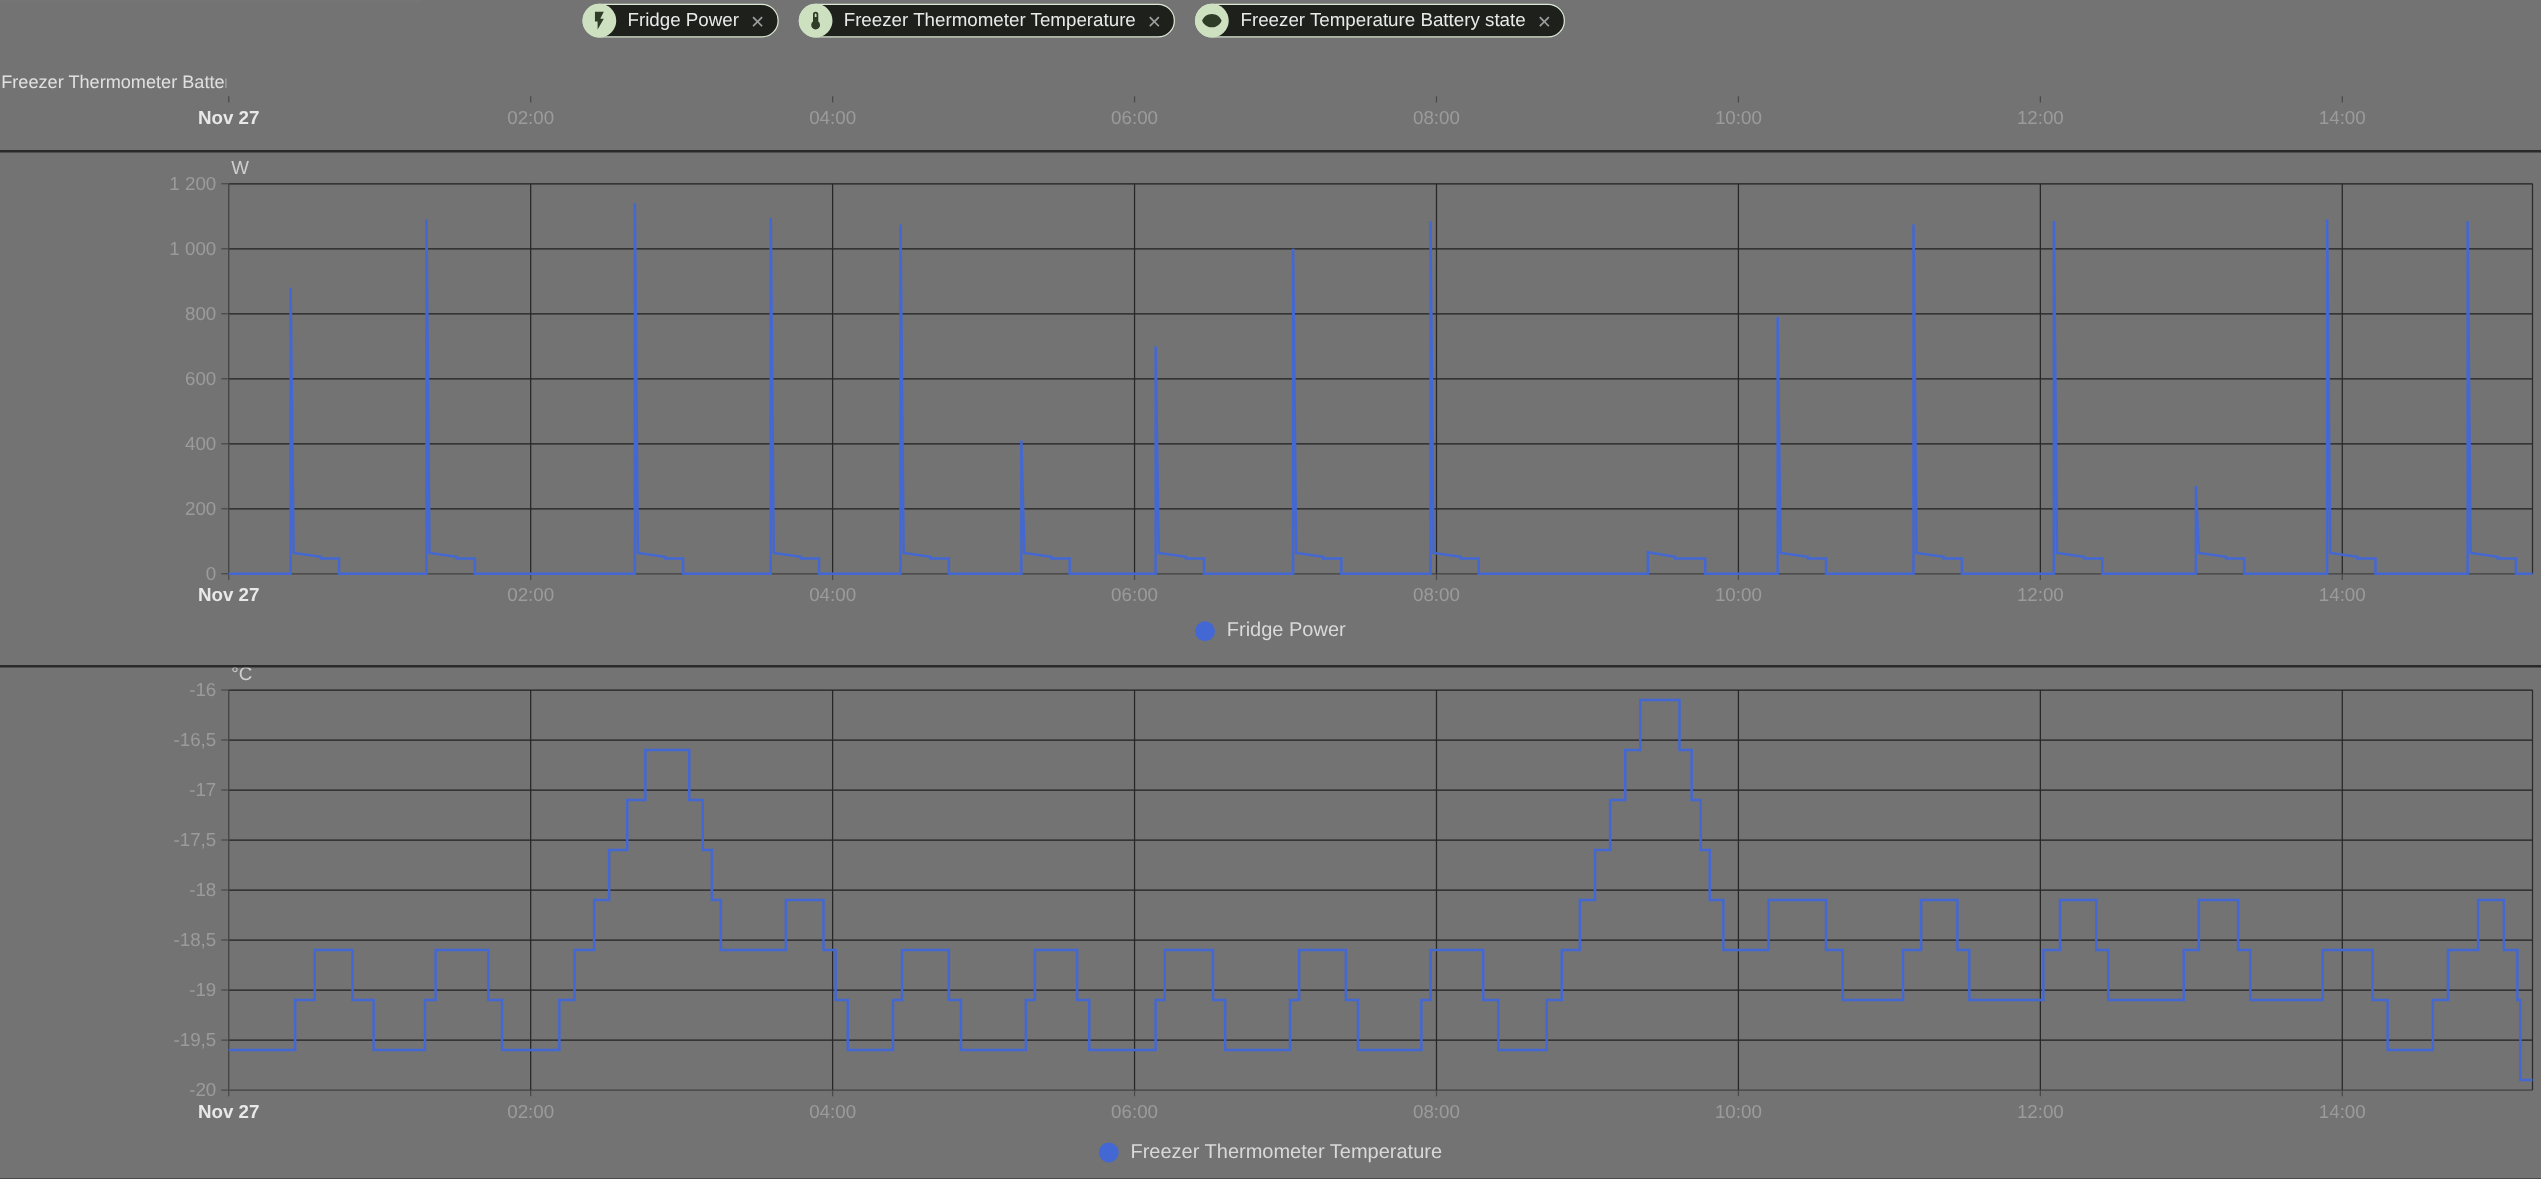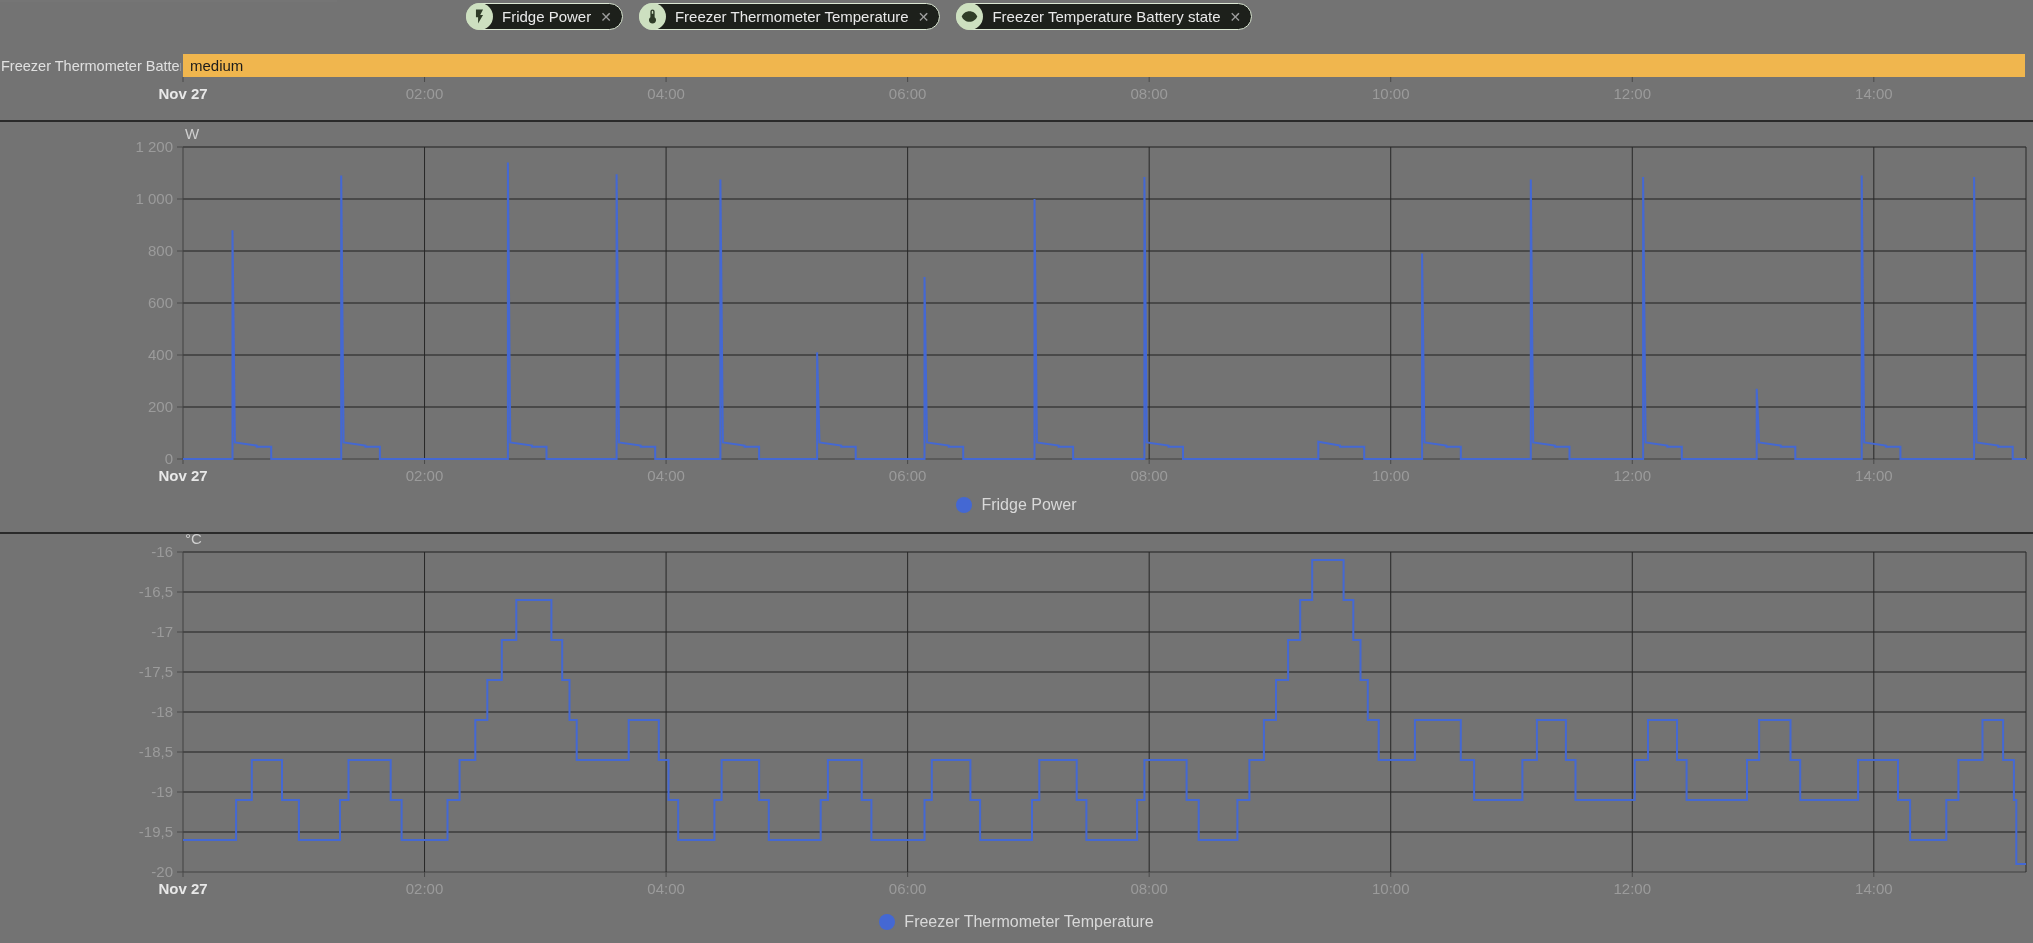--- a/index.html
+++ b/index.html
@@ -61,23 +61,20 @@
         <svg viewBox="0 0 24 24">
             <path d="M12,9A3,3 0 0,1 15,12A3,3 0 0,1 12,15A3,3 0 0,1 9,12A3,3 0 0,1 12,9M12,4.5C17,4.5 21.27,7.61 23,12C21.27,16.39 17,19.5 12,19.5C7,19.5 2.73,16.39 1,12C2.73,7.61 7,4.5 12,4.5Z"></path>
           </svg>
       </span>
       <span class="lbl">Freezer Temperature Battery state</span>
       <span class="x">✕</span>
     </div>
   </div>
 
   <div class="tl-label">Freezer Thermometer Battery st...</div>
-  <div class="tl-bar" style="background: rgb(240, 182, 78);">
-    <span class="state">medium</span>
-  </div>
 
   <svg class="chartsvg" id="chartcanvas">
       <line x1="183" y1="77" x2="183" y2="82" stroke="#4a4a4a" stroke-width="1"></line>
       <text x="183" y="99" text-anchor="middle" class="ticklab em">Nov 27</text>
       <line x1="424.5465268676278" y1="77" x2="424.5465268676278" y2="82" stroke="#4a4a4a" stroke-width="1"></line>
       <text x="424.5465268676278" y="99" text-anchor="middle" class="ticklab">02:00</text>
       <line x1="666.0930537352556" y1="77" x2="666.0930537352556" y2="82" stroke="#4a4a4a" stroke-width="1"></line>
       <text x="666.0930537352556" y="99" text-anchor="middle" class="ticklab">04:00</text>
       <line x1="907.6395806028834" y1="77" x2="907.6395806028834" y2="82" stroke="#4a4a4a" stroke-width="1"></line>
       <text x="907.6395806028834" y="99" text-anchor="middle" class="ticklab">06:00</text>

